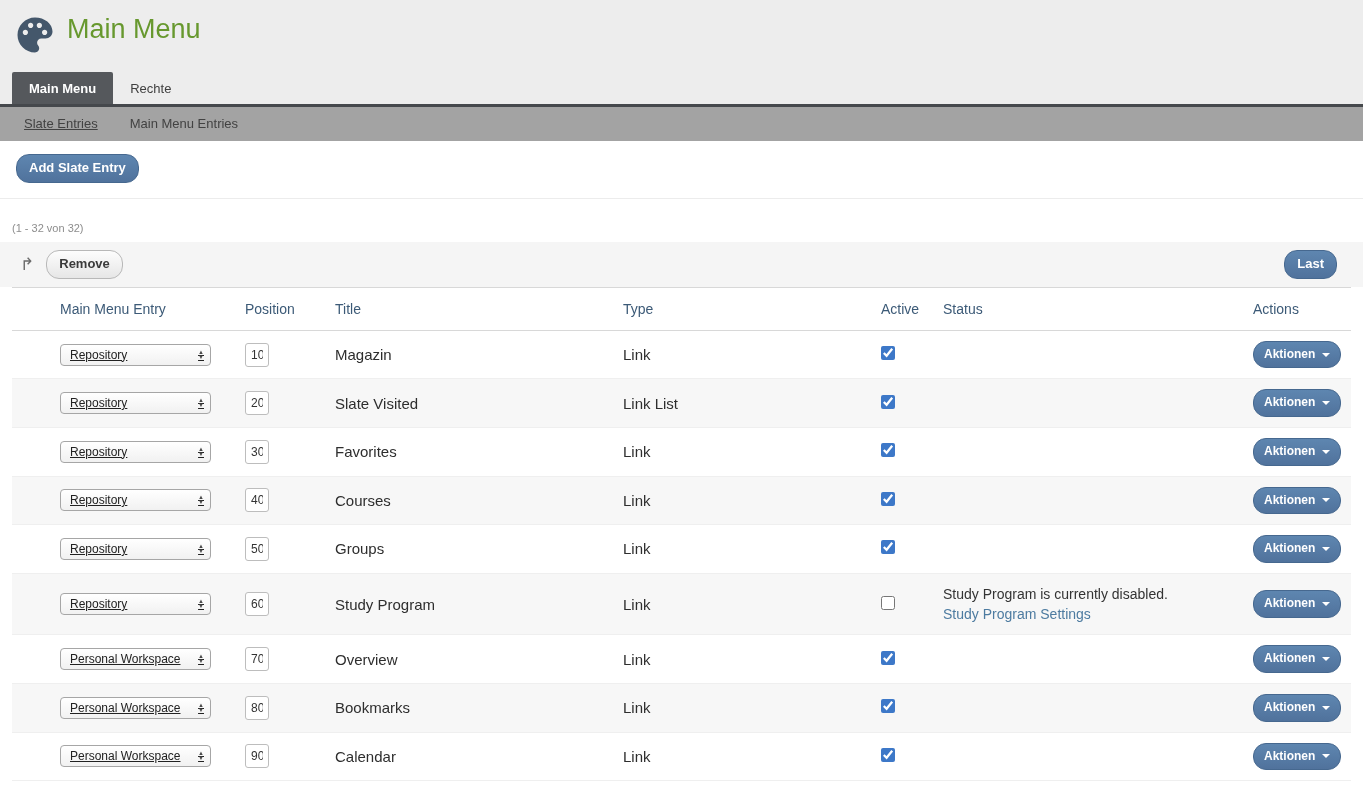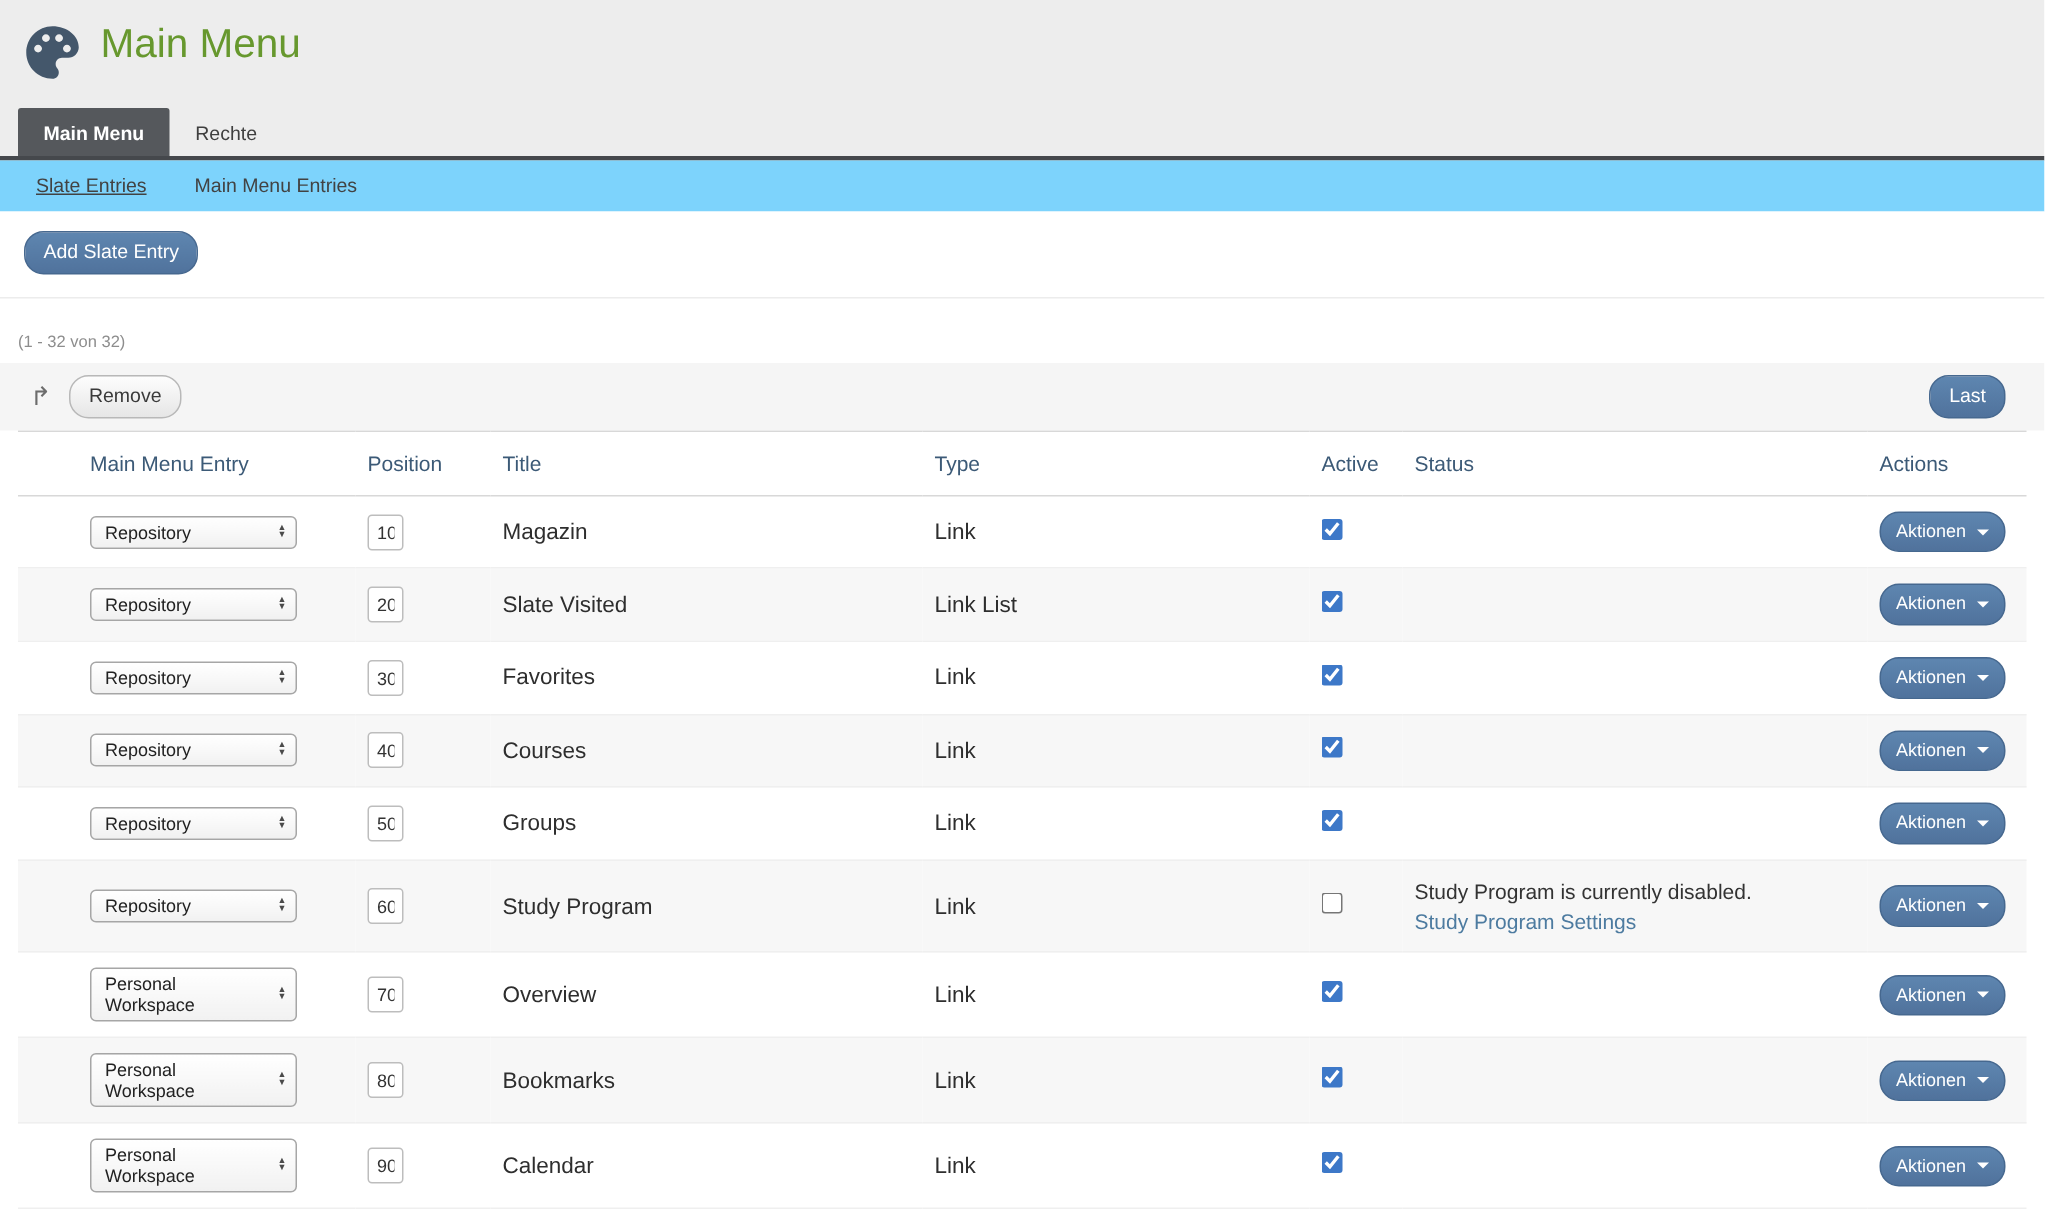--- a/index.html
+++ b/index.html
@@ -11,30 +11,30 @@
   .title-row { display: flex; align-items: flex-start; padding: 14px 16px 4px 14px; }
   .app-icon { width: 42px; height: 42px; margin-right: 11px; flex: 0 0 auto; }
   .page-title { font-size: 27px; font-weight: 400; color: #67982e; line-height: 1.15; }
   .page-subtitle { font-size: 13px; color: #757575; margin-top: 6px; }
 
   .tabs { display: flex; padding-left: 12px; margin-top: 12px; }
   .tab { padding: 9px 17px 8px; font-size: 13px; color: #3f3f3f; cursor: pointer; }
   .tab.active { background: #55585c; color: #fff; font-weight: bold; border-radius: 2px 2px 0 0; }
   .tab-underline { height: 3px; background: #45484c; }
 
-  .subtabs { background: #7dd3fc; padding: 9px 16px 10px 24px; display: flex; gap: 32px; }
+  .subtabs { background: #a3a3a3; padding: 9px 16px 10px 24px; display: flex; gap: 32px; }
   .subtab { font-size: 13px; color: #424242; cursor: pointer; }
   .subtab.active { text-decoration: underline; }
 
   
   .toolbar { padding: 13px 16px 15px; background: #fff; border-bottom: 1px solid #ececec; }
 
   
   .btn { display: inline-flex; align-items: center; font-family: inherit; font-size: 13px;
-         padding: 5px 12px; border-radius: 13px; cursor: pointer; line-height: 1.3; }
+         padding: 5px 12px; border-radius: 13px; cursor: pointer; line-height: 1.3; font-weight: bold; }
   .btn-primary { background: linear-gradient(#5e86b0, #50729c); border: 1px solid #46688f; color: #fff; }
   .btn-default { background: linear-gradient(#fdfdfd, #e6e6e6); border: 1px solid #b8b8b8; color: #3a3a3a; }
   .caret { display: inline-block; width: 0; height: 0; border-left: 4px solid transparent;
            border-right: 4px solid transparent; border-top: 4px solid #fff; margin-left: 7px; }
 
   
   .section-head { padding: 20px 12px 0; }
   .section-title { font-size: 18px; font-weight: 400; color: #909090; letter-spacing: .2px; }
   .section-count { font-size: 11px; color: #8d8d8d; margin-top: 3px; }
 
@@ -46,23 +46,23 @@
   
   table { width: calc(100% - 24px); margin: 0 12px; border-collapse: collapse; background: #fff; }
   thead th { text-align: left; font-size: 14px; font-weight: 400; color: #3c5a77;
              padding: 13px 8px; border-top: 1px solid #d8d8d8; border-bottom: 1px solid #d8d8d8;
              background: #fff; white-space: nowrap; }
   tbody td { padding: 10px 8px; font-size: 15px; color: #2e2e2e;
              border-bottom: 1px solid #efefef; vertical-align: middle; }
   tr.alt { background: #f7f7f7; }
 
   
-  .sel { display: inline-flex; align-items: center; justify-content: space-between; width: 138px;
+  .sel { display: inline-flex; align-items: center; justify-content: space-between; width: 151px;
          border: 1px solid #a6a6a6; border-radius: 4px; background: linear-gradient(#ffffff, #f1f1f1);
-         padding: 3px 6px 3px 9px; font-size: 12px; color: #222; cursor: default; }
+         padding: 3px 6px 3px 9px; font-size: 12px; color: #222; cursor: default; text-decoration: underline; }
   .sel-arrows { display: inline-flex; flex-direction: column; align-items: center; margin-left: 8px; color: #4a4a4a; }
   .sel-arrows span { font-size: 6px; line-height: 5px; }
 
   .pos-input { width: 24px; padding: 4px 5px; font-size: 12px; font-family: inherit;
                border: 1px solid #bdbdbd; border-radius: 3px; color: #333; }
 
   input[type="checkbox"] { width: 14px; height: 14px; accent-color: #3d78c8; }
 
   .status-text { font-size: 14px; color: #333; line-height: 1.45; }
   .status-link { font-size: 14px; color: #4d7ba0; text-decoration: none; cursor: pointer; line-height: 1.45; display: inline-block; }

